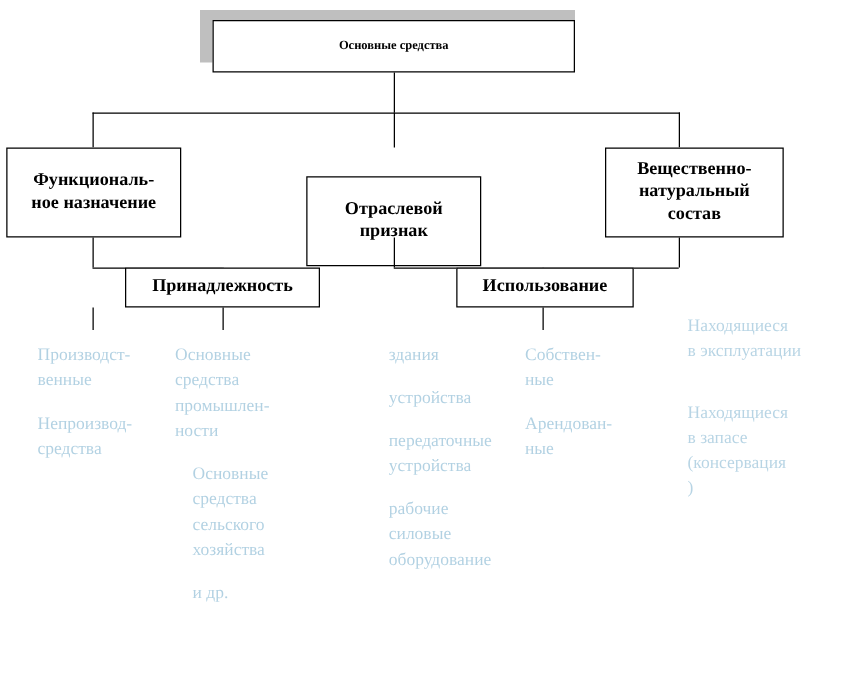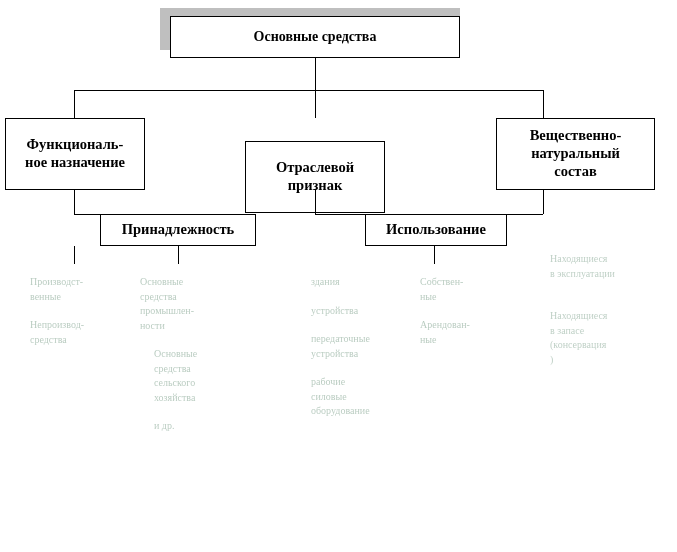--- a/index.html
+++ b/index.html
@@ -45,56 +45,56 @@
     position: absolute;
     background: #000000;
   }
   .lnh { height: 1px; }
   .lnv { width: 1px; }
 
   
   .leafcol {
     position: absolute;
     font-family: "Liberation Serif", serif;
-    font-size: 10px;
+    font-size: 14px;
     line-height: 1.45;
-    color: #14532d;
+    color: #0369a1;
     opacity: 0.30;
   }
   .leafcol p {
     margin: 0 0 14px 0;
     padding: 0;
   }
   .leafcol p.indent {
     padding-left: 14px;
   }
   .dark { opacity: 0.85; }
 </style>
 </head>
 <body>
 
 <div id="canvas">
 
   <div class="shadow" style="left:160px; top:8px; width:300px; height:42px;"></div>
-  <div class="box" style="left:170px; top:16px; width:290px; height:42px; font-size:14px;">Основные средства</div>
+  <div class="box" style="left:170px; top:16px; width:290px; height:42px; font-size:10px;">Основные средства</div>
 
   <div class="ln lnv" style="left:315px; top:58px; height:32px;"></div>
 
   <div class="ln lnh" style="left:74px; top:90px; width:470px;"></div>
   <div class="ln lnv" style="left:74px; top:90px; height:28px;"></div>
   <div class="ln lnv" style="left:315px; top:90px; height:28px;"></div>
   <div class="ln lnv" style="left:543px; top:90px; height:28px;"></div>
 
   <div class="box" style="left:5px; top:118px; width:140px; height:72px; white-space:pre-line;">Функциональ-
 ное назначение</div>
 
   <div class="box" style="left:245px; top:118px; width:140px; height:72px; white-space:pre-line;margin-top:23px;">Отраслевой
 признак</div>
 
-  <div class="box" style="left:496px; top:118px; width:159px; height:72px; white-space:pre-line;font-family:Liberation Serif, serif;">Вещественно-
+  <div class="box" style="left:484px; top:118px; width:143px; height:72px; white-space:pre-line;font-family:Liberation Serif, serif;">Вещественно-
 натуральный
 состав</div>
 
   <div class="ln lnv" style="left:74px; top:190px; height:24px;"></div>
   <div class="ln lnv" style="left:315px; top:190px; height:24px;"></div>
   <div class="ln lnv" style="left:543px; top:190px; height:24px;"></div>
 
   <div class="ln lnh" style="left:74px; top:214px; width:104px;"></div>
   <div class="ln lnh" style="left:315px; top:214px; width:228px;"></div>
   <div class="ln lnv" style="left:178px; top:214px; height:4px;"></div>

